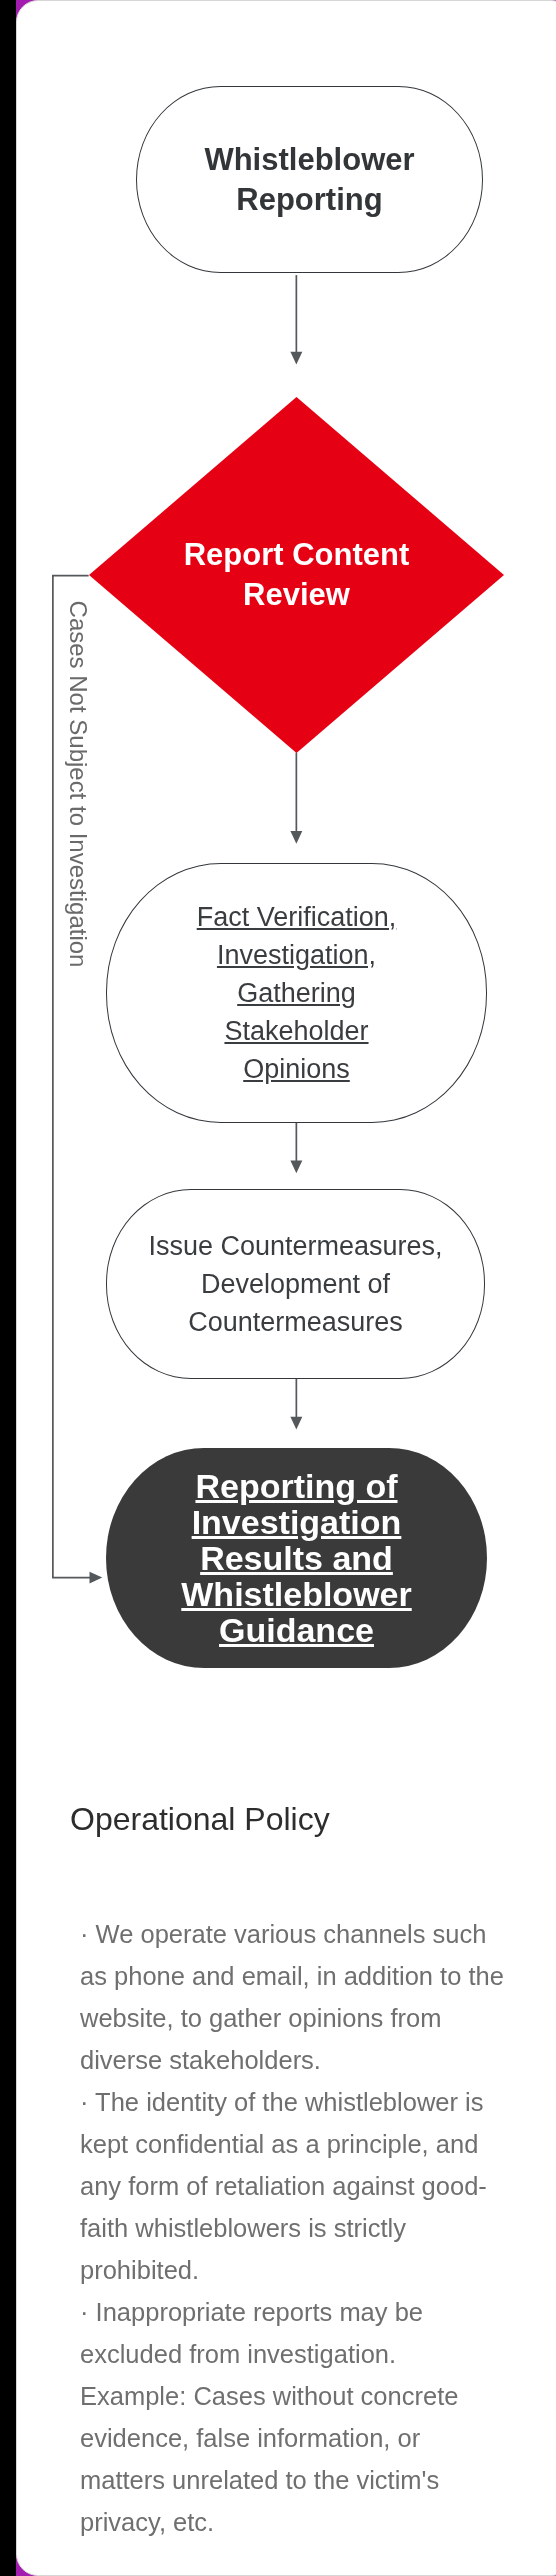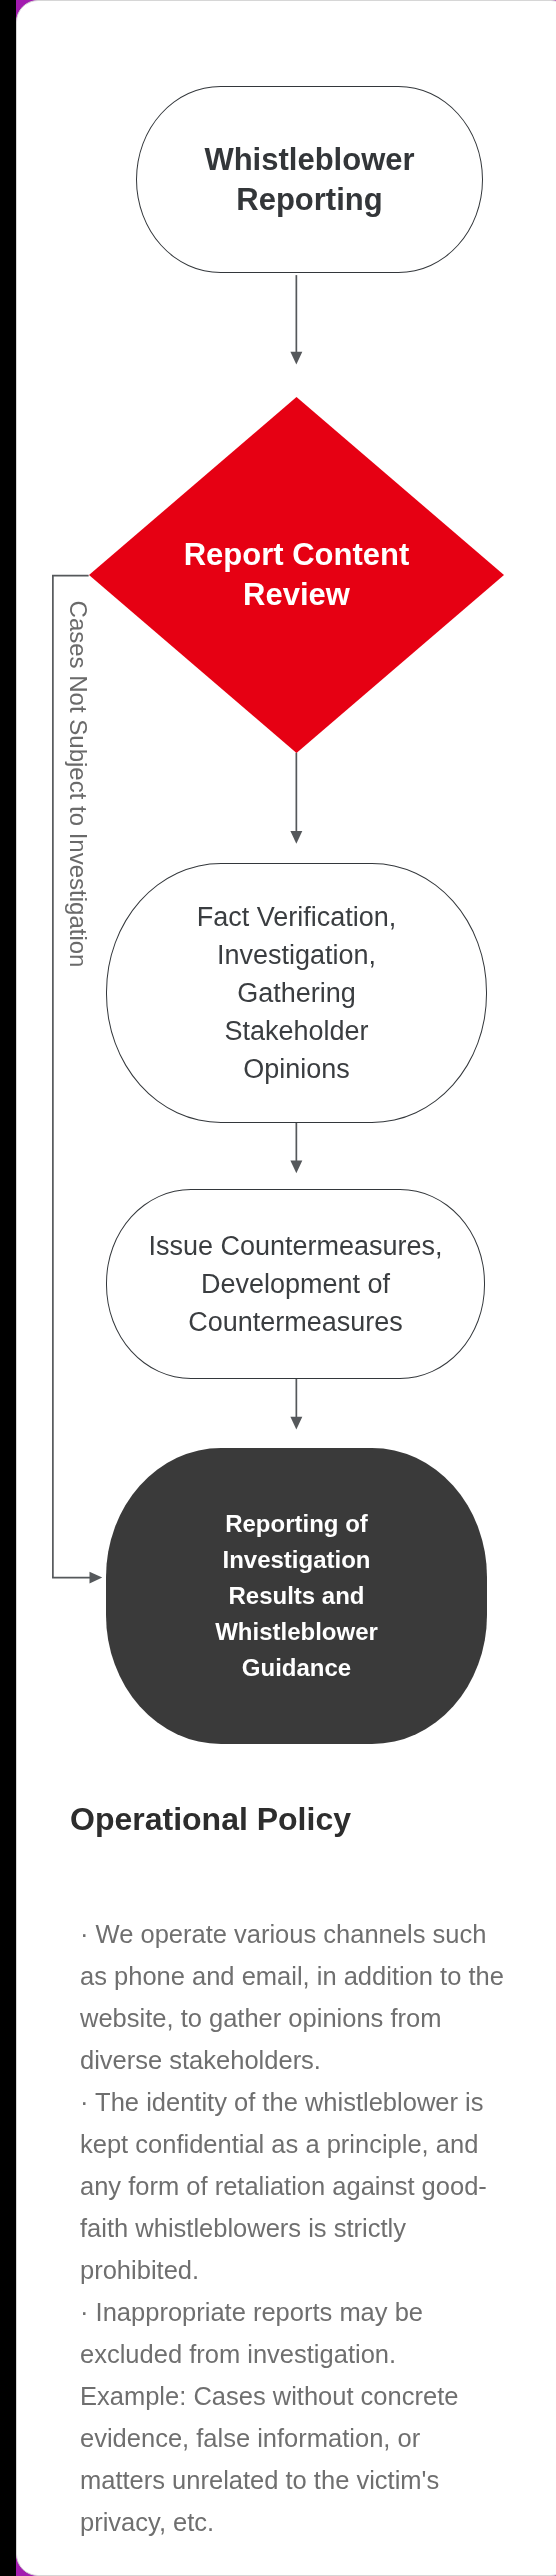--- a/index.html
+++ b/index.html
@@ -54,53 +54,54 @@
     clip-path: polygon(50% 0, 100% 50%, 50% 100%, 0 50%);
     color: #ffffff;
     font-size: 31px; font-weight: bold; line-height: 40px;
   }
   .node-fact {
     left: 89px; top: 862px;
     width: 381px; height: 260px;
     border-radius: 115px / 129px;
     font-size: 27px; font-weight: 400; line-height: 38px;
     color: #3a3d40;
+    text-decoration: underline;
   }
   .node-issue {
     left: 89px; top: 1188px;
     width: 379px; height: 190px;
     border-radius: 85px / 94px;
     font-size: 27px; font-weight: 400; line-height: 38px;
     color: #3a3d40;
   }
   .node-report {
     left: 89px; top: 1447px;
-    width: 381px; height: 296px;
+    width: 381px; height: 220px;
     border-radius: 115px / 129px;
     background: var(--dark-node, #3A3A3A);
     color: #ffffff;
-    font-size: 24px; font-weight: bold; line-height: 36px;
+    font-size: 34px; font-weight: bold; line-height: 36px; text-decoration: underline;
   }
   .bypass-label {
     position: absolute;
     left: -152px; top: 766px;
     width: 426px; height: 34px;
     line-height: 34px;
     text-align: center;
     font-size: 24px;
     color: #6a6a6a;
     transform: rotate(90deg);
     white-space: nowrap;
   }
   .policy-title {
     position: absolute;
     left: 53px; top: 1798px;
     margin: 0;
     font-size: 32px;
-    font-weight: bold;
+    font-weight: normal;
     line-height: 41px;
     color: #2d2d2d;
   }
   .policy-body {
     position: absolute;
     left: 63px; top: 1912px;
     width: 460px;
     font-size: 25.5px;
     line-height: 42px;
     color: #6f6f6f;

